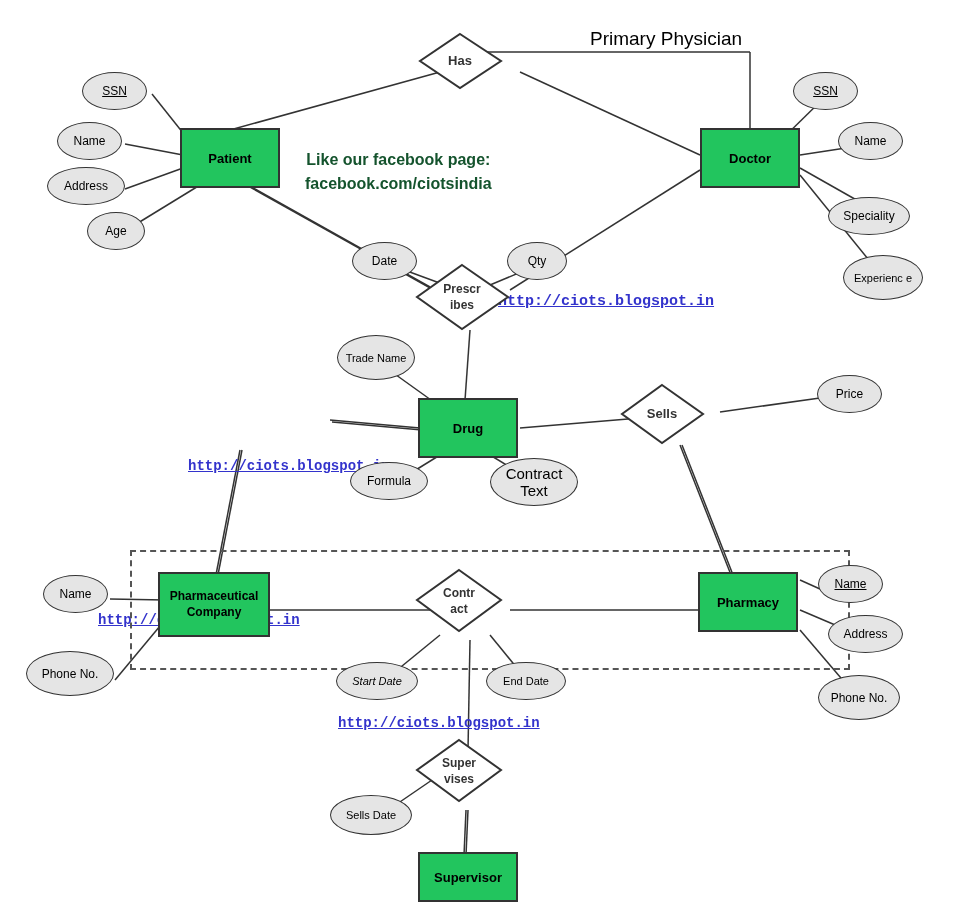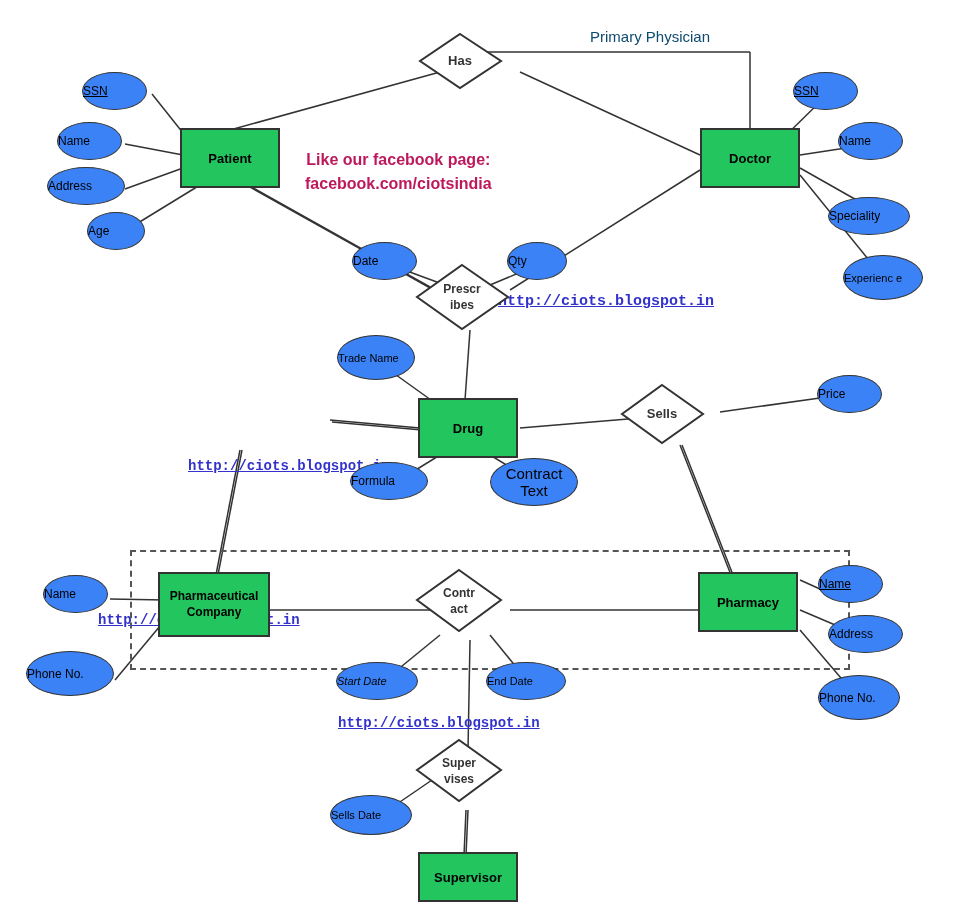--- a/index.html
+++ b/index.html
@@ -28,23 +28,24 @@
       justify-content: center;
       text-align: center;
       font-weight: bold;
       font-size: 13px;
     }
     
     .attribute {
       position: absolute;
       border: 1.5px solid #333;
       border-radius: 50%;
-      background: #3b82f6;
+      background: #e5e5e5;
       display: flex;
       align-items: center;
+      justify-content: center;
       text-align: center;
       font-size: 12px;
     }
     .attribute.underline span {
       text-decoration: underline;
     }
     
     .dashed-box {
       position: absolute;
       border: 2px dashed #555;
@@ -54,21 +55,21 @@
     .watermark {
       position: absolute;
       color: #3333cc;
       font-family: 'Courier New', monospace;
       font-size: 14px;
       font-weight: bold;
       white-space: nowrap;
     }
     .facebook-text {
       position: absolute;
-      color: #be185d;
+      color: #14532d;
       font-size: 16px;
       font-weight: bold;
       text-align: center;
       line-height: 1.5;
     }
     svg.lines {
       position: absolute;
       top: 0; left: 0;
       width: 968px;
       height: 918px;
@@ -145,21 +146,21 @@
     <line x1="820" y1="589" x2="800" y2="580"></line>
     <line x1="868" y1="639" x2="800" y2="610"></line>
     <line x1="858" y1="698" x2="800" y2="630"></line>
 
     <line x1="380" y1="684" x2="440" y2="635"></line>
     <line x1="530" y1="684" x2="490" y2="635"></line>
 
     <line x1="375" y1="819" x2="432" y2="780"></line>
   </svg>
 
-  <div style="position:absolute; top:28px; left:590px; font-size:15px; color:#0c4a6e;">Primary Physician</div>
+  <div style="position:absolute; top:28px; left:590px; font-size:19px; color:#000000;">Primary Physician</div>
 
   <div class="facebook-text" style="left:305px; top:148px; font-size:16px;">Like our facebook page:<br>facebook.com/ciotsindia</div>
 
   <div class="watermark" style="left:498px; top:293px; font-size:15px; text-decoration:underline;">http://ciots.blogspot.in</div>
 
   <div class="watermark" style="left:188px; top:458px; text-decoration:underline;">http://ciots.blogspot.in</div>
   <div class="watermark" style="left:98px; top:612px; text-decoration:underline;">http://ciots.blogspot.in</div>
   <div class="watermark" style="left:338px; top:715px; text-decoration:underline;">http://ciots.blogspot.in</div>
 
   <div class="dashed-box" style="left:130px; top:550px; width:720px; height:120px;"></div>

